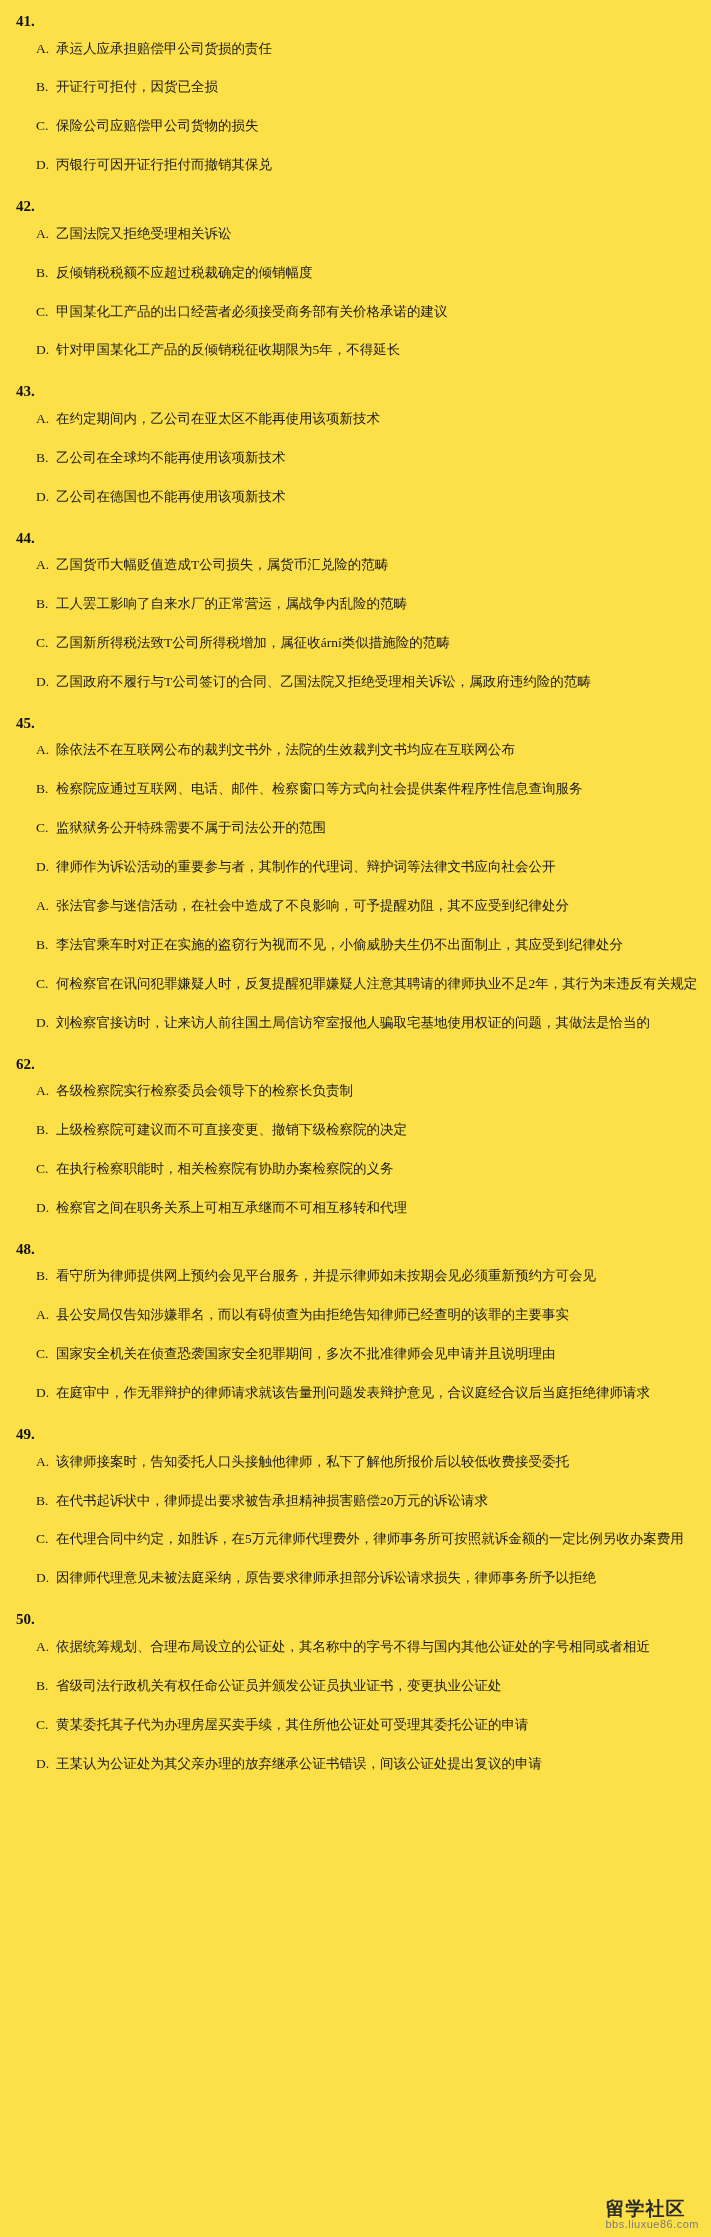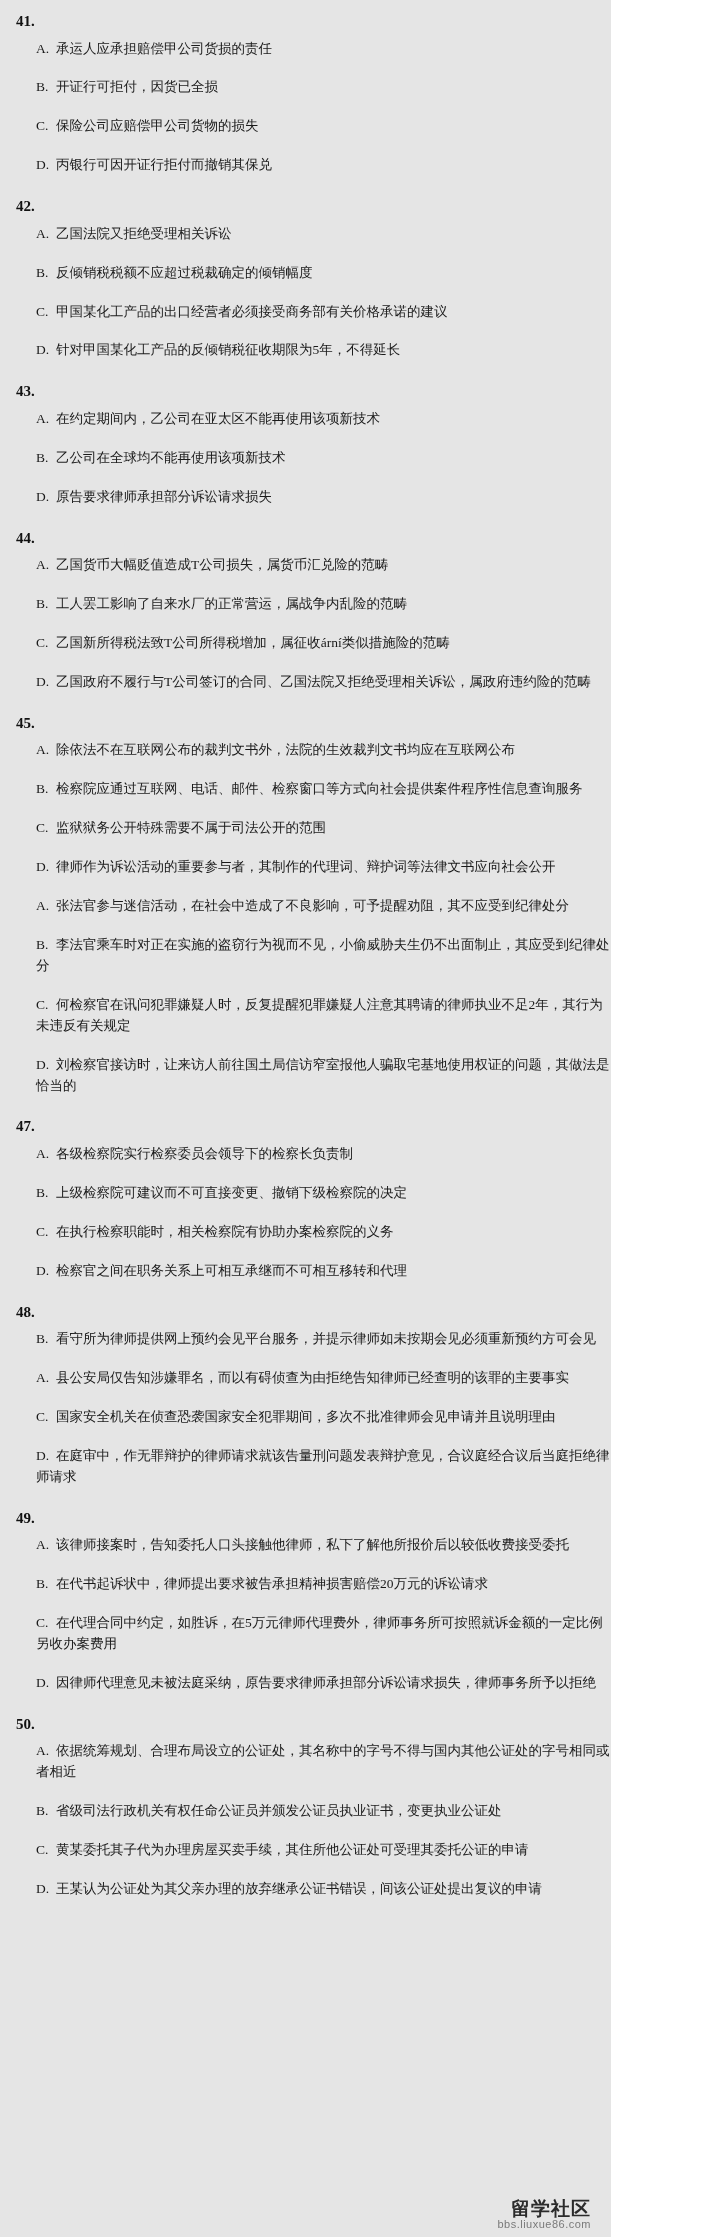--- a/index.html
+++ b/index.html
@@ -7,25 +7,25 @@
     padding: 0;
     background: #ffffff;
   }
   body {
     width: 711px;
     font-family: "Liberation Serif", "DejaVu Serif", serif;
     color: #1a1a1a;
   }
   .page {
     position: relative;
-    width: 611px;
+    width: 711px;
     min-height: 2237px;
     padding: 0;
     box-sizing: border-box;
-    background: #e5e5e5;
+    background: #fde047;
   }
   .qblock {
     margin: 0 0 0 0;
     padding: 0;
   }
   .qnum {
     font-size: 15px;
     font-weight: bold;
     color: #111;
     margin: 0 0 0 16px;
@@ -47,23 +47,22 @@
   }
   .opt .txt {
     display: inline;
   }
   .opt.underline .txt {
     text-decoration-thickness: 1px;
     text-underline-offset: 2px;
   }
   .watermark {
     position: absolute;
-    right: 20px;
+    right: 12px;
     bottom: 6px;
-    text-align: right;
     line-height: 1.05;
     user-select: none;
   }
   .watermark .wm-main {
     font-family: "Liberation Sans", sans-serif;
     font-size: 19px;
     font-weight: bold;
     color: #2b2b2b;
     letter-spacing: 1px;
   }
@@ -91,21 +90,21 @@
         <div class="qnum">42.</div>
         <div class="opt"><span class="lbl">A.</span><span class="txt">乙国法院又拒绝受理相关诉讼</span></div>
         <div class="opt underline"><span class="lbl">B.</span><span class="txt">反倾销税税额不应超过税裁确定的倾销幅度</span></div>
         <div class="opt"><span class="lbl">C.</span><span class="txt">甲国某化工产品的出口经营者必须接受商务部有关价格承诺的建议</span></div>
         <div class="opt"><span class="lbl">D.</span><span class="txt">针对甲国某化工产品的反倾销税征收期限为5年，不得延长</span></div>
       </div>
       <div class="qblock">
         <div class="qnum">43.</div>
         <div class="opt underline"><span class="lbl">A.</span><span class="txt">在约定期间内，乙公司在亚太区不能再使用该项新技术</span></div>
         <div class="opt"><span class="lbl">B.</span><span class="txt">乙公司在全球均不能再使用该项新技术</span></div>
-        <div class="opt"><span class="lbl">D.</span><span class="txt">原告要求律师承担部分诉讼请求损失</span></div>
+        <div class="opt"><span class="lbl">D.</span><span class="txt">乙公司在德国也不能再使用该项新技术</span></div>
       </div>
       <div class="qblock">
         <div class="qnum">44.</div>
         <div class="opt"><span class="lbl">A.</span><span class="txt">乙国货币大幅贬值造成T公司损失，属货币汇兑险的范畴</span></div>
         <div class="opt"><span class="lbl">B.</span><span class="txt">工人罢工影响了自来水厂的正常营运，属战争内乱险的范畴</span></div>
         <div class="opt"><span class="lbl">C.</span><span class="txt">乙国新所得税法致T公司所得税增加，属征收ární类似措施险的范畴</span></div>
         <div class="opt underline"><span class="lbl">D.</span><span class="txt">乙国政府不履行与T公司签订的合同、乙国法院又拒绝受理相关诉讼，属政府违约险的范畴</span></div>
       </div>
       <div class="qblock">
         <div class="qnum">45.</div>
@@ -114,21 +113,21 @@
         <div class="opt"><span class="lbl">C.</span><span class="txt">监狱狱务公开特殊需要不属于司法公开的范围</span></div>
         <div class="opt"><span class="lbl">D.</span><span class="txt">律师作为诉讼活动的重要参与者，其制作的代理词、辩护词等法律文书应向社会公开</span></div>
       </div>
       <div class="qblock">
         <div class="opt"><span class="lbl">A.</span><span class="txt">张法官参与迷信活动，在社会中造成了不良影响，可予提醒劝阻，其不应受到纪律处分</span></div>
         <div class="opt"><span class="lbl">B.</span><span class="txt">李法官乘车时对正在实施的盗窃行为视而不见，小偷威胁夫生仍不出面制止，其应受到纪律处分</span></div>
         <div class="opt"><span class="lbl">C.</span><span class="txt">何检察官在讯问犯罪嫌疑人时，反复提醒犯罪嫌疑人注意其聘请的律师执业不足2年，其行为未违反有关规定</span></div>
         <div class="opt underline"><span class="lbl">D.</span><span class="txt">刘检察官接访时，让来访人前往国土局信访窄室报他人骗取宅基地使用权证的问题，其做法是恰当的</span></div>
       </div>
       <div class="qblock">
-        <div class="qnum">47.</div>
+        <div class="qnum">62.</div>
         <div class="opt"><span class="lbl">A.</span><span class="txt">各级检察院实行检察委员会领导下的检察长负责制</span></div>
         <div class="opt"><span class="lbl">B.</span><span class="txt">上级检察院可建议而不可直接变更、撤销下级检察院的决定</span></div>
         <div class="opt underline"><span class="lbl">C.</span><span class="txt">在执行检察职能时，相关检察院有协助办案检察院的义务</span></div>
         <div class="opt"><span class="lbl">D.</span><span class="txt">检察官之间在职务关系上可相互承继而不可相互移转和代理</span></div>
       </div>
       <div class="qblock">
         <div class="qnum">48.</div>
         <div class="opt"><span class="lbl">B.</span><span class="txt">看守所为律师提供网上预约会见平台服务，并提示律师如未按期会见必须重新预约方可会见</span></div>
         <div class="opt"><span class="lbl">A.</span><span class="txt">县公安局仅告知涉嫌罪名，而以有碍侦查为由拒绝告知律师已经查明的该罪的主要事实</span></div>
         <div class="opt underline"><span class="lbl">C.</span><span class="txt">国家安全机关在侦查恐袭国家安全犯罪期间，多次不批准律师会见申请并且说明理由</span></div>

